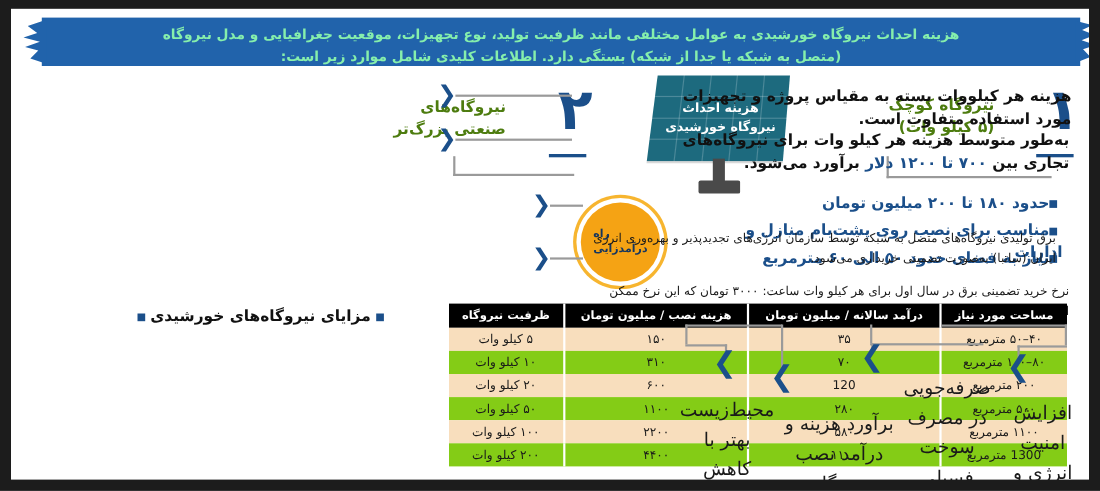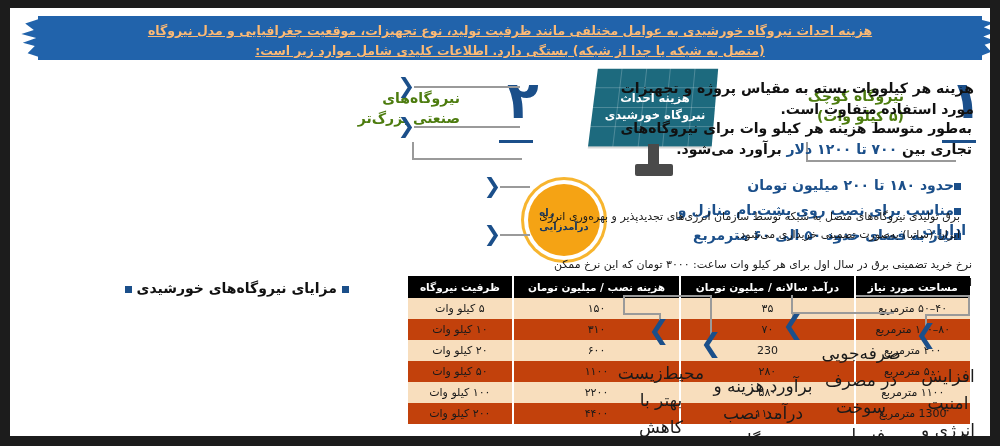--- a/index.html
+++ b/index.html
@@ -31,25 +31,24 @@
     background:#2163ab;
     clip-path:polygon(100% 0,100% 100%,40% 88%,70% 70%,20% 62%,76% 50%,14% 40%,66% 30%,30% 14%);
   }
   .banner:after{
     content:"";position:absolute;right:-18px;top:3px;width:22px;height:38px;
     background:#2163ab;
     clip-path:polygon(0 0,0 100%,60% 86%,30% 68%,82% 58%,24% 46%,78% 34%,26% 22%,70% 10%);
   }
   .banner-text{
     position:relative;z-index:2;
-    color:#fdba74;text-align:center;
+    color:#86efac;text-align:center;
     font-size:12.5px;font-weight:bold;line-height:1.6;
     padding:5px 18px 0 18px;
     letter-spacing:0;
-    text-decoration:underline;
   }
   .banner-line2{display:block;}
 
   
   .num{
     position:absolute;
     color:#1b4f8a;
     font-size:52px;font-weight:bold;line-height:1;
   }
   .num-1{left:940px;top:66px;}
@@ -148,21 +147,21 @@
     font-size:10.5px;padding:5px 8px;text-align:center;
     border-left:2px solid #ffffff;
   }
   .tbl th:last-child{border-left:none;}
   .tbl td{
     padding:4px 8px;text-align:center;color:#1a1a1a;font-size:11px;
     border-left:2px solid #ffffff;
   }
   .tbl td:last-child{border-left:none;}
   .tbl tr.odd td{background:#f8debd;}
-  .tbl tr.even td{background:#c2410c;}
+  .tbl tr.even td{background:#84cc16;}
 
   
   .adv-title{
     position:absolute;right:636px;top:272px;
     color:#111;font-weight:bold;font-size:14px;white-space:nowrap;
   }
   .adv-sq{display:inline-block;width:7px;height:7px;background:#1b4f8a;vertical-align:middle;margin:0 5px;}
 
   .tline{position:absolute;background:#9a9a9a;}
   .tl-h{height:2px;}
@@ -278,21 +277,21 @@
           <td>۵ کیلو وات</td>
         </tr>
         <tr class="even">
           <td>۸۰–۱۰۰ مترمربع</td>
           <td>۷۰</td>
           <td>۳۱۰</td>
           <td>۱۰ کیلو وات</td>
         </tr>
         <tr class="odd">
           <td>۲۰۰ مترمربع</td>
-          <td>230</td>
+          <td>120</td>
           <td>۶۰۰</td>
           <td>۲۰ کیلو وات</td>
         </tr>
         <tr class="even">
           <td>۵۰۰ مترمربع</td>
           <td>۲۸۰</td>
           <td>۱۱۰۰</td>
           <td>۵۰ کیلو وات</td>
         </tr>
         <tr class="odd">

